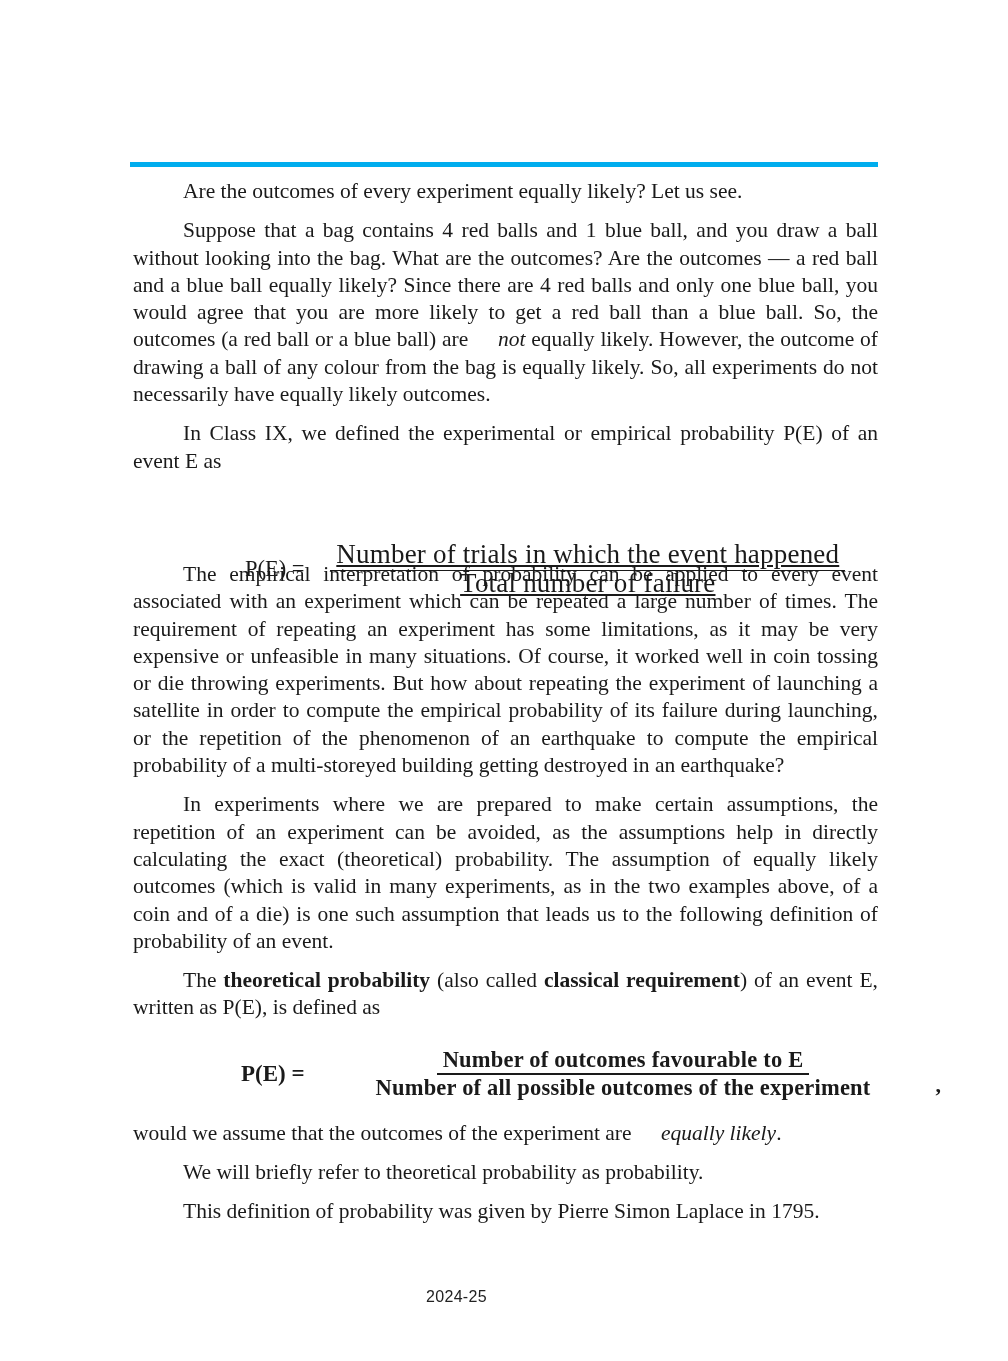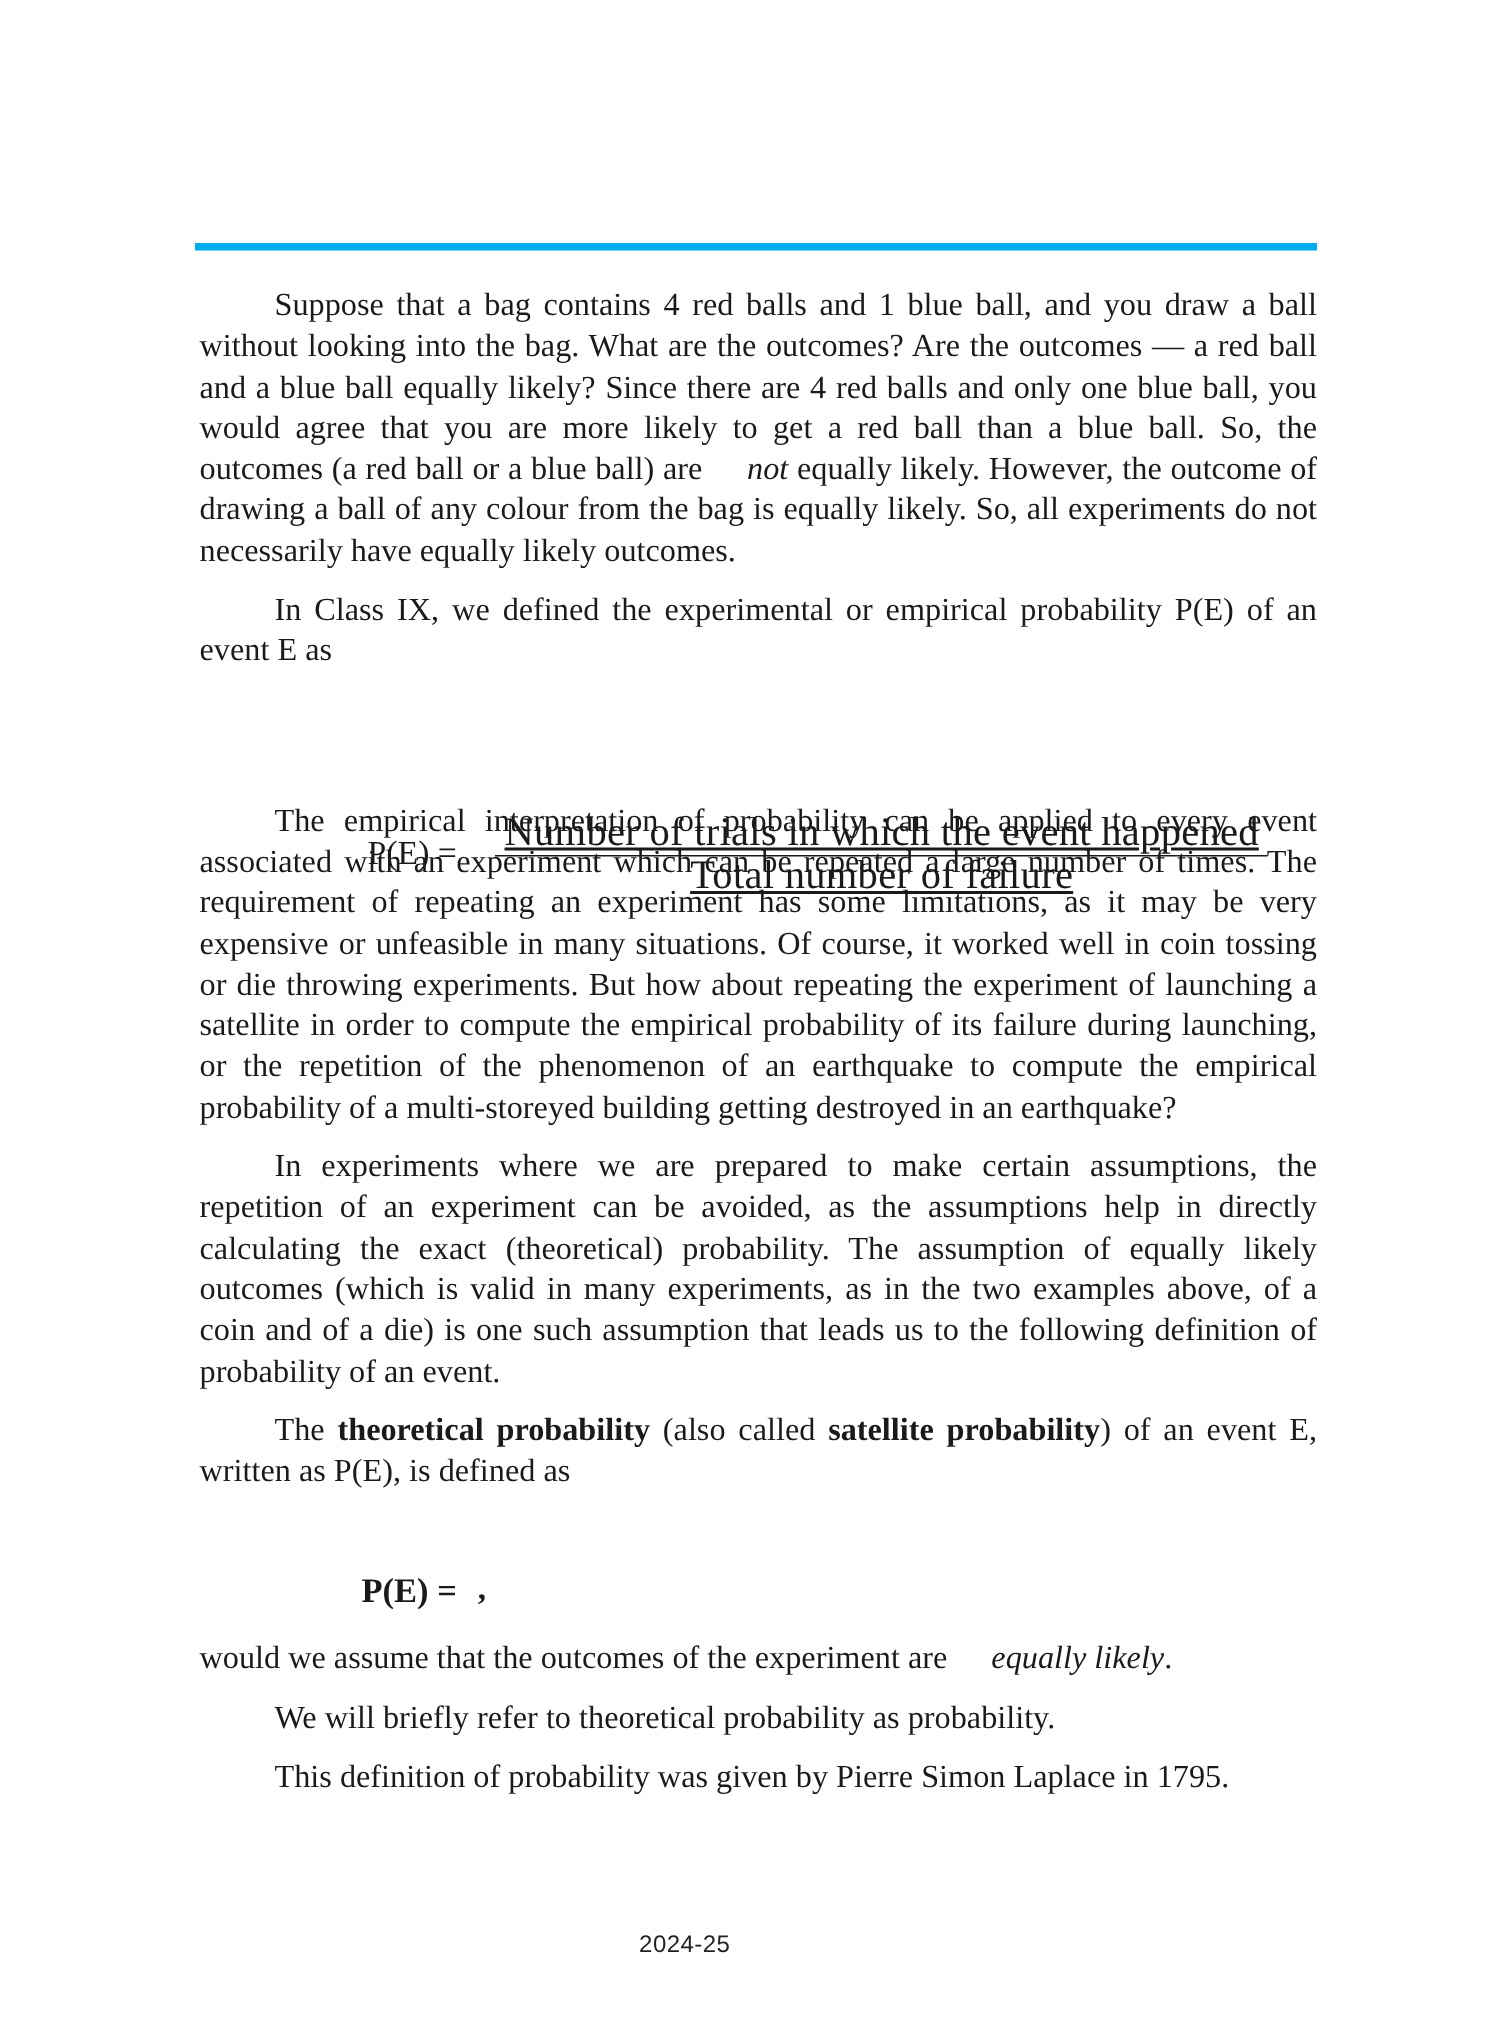--- a/index.html
+++ b/index.html
@@ -168,20 +168,21 @@
 </style>
 </head>
 <body>
 
 <div class="page">
 
   <div class="runhead-rule"></div>
 
   <div class="content">
 
+    <p class="para"><span>Are the outcomes of every experiment equally likely? Let us see.</span></p>
 
     <p class="para gap"><span>Suppose that a bag contains 4 red balls and 1 blue ball, and you draw a ball without looking into the bag. What are the outcomes? Are the outcomes — a red ball and a blue ball equally likely? Since there are 4 red balls and only one blue ball, you would agree that you are more likely to get a red ball than a blue ball. So, the outcomes (a red ball or a blue ball) are </span><span class="i">not</span><span> equally likely. However, the outcome of drawing a ball of any colour from the bag is equally likely. So, all experiments do not necessarily have equally likely outcomes.</span></p>
 
 
     <p class="para gap"><span>In Class IX, we defined the experimental or empirical probability P(E) of an event E as</span></p>
 
     <div class="formula" id="formula-empirical">
       <div class="fwrap">
         <span class="flhs">P(E) =</span>
         <span class="frac">
@@ -189,25 +190,29 @@
           <span class="den">Total number of  failure</span>
         </span>
         <span class="ftail"></span>
       </div>
     </div>
 
     <p class="para" style="margin-top:86px"><span>The empirical interpretation of probability can be applied to every event associated with an experiment which can be repeated a large number of times. The requirement of repeating an experiment has some limitations, as it may be very expensive or unfeasible in many situations. Of course, it worked well in coin tossing or die throwing experiments. But how about repeating the experiment of launching a satellite in order to compute the empirical probability of its failure during launching, or the repetition of the phenomenon of an earthquake to compute the empirical probability of a multi-storeyed building getting destroyed in an earthquake?</span></p>
 
     <p class="para gap"><span>In experiments where we are prepared to make certain assumptions, the repetition of an experiment can be avoided, as the assumptions help in directly calculating the exact (theoretical) probability. The assumption of equally likely outcomes (which is valid in many experiments, as in the two examples above, of a coin and of a die) is one such assumption that leads us to the following definition of probability of an event.</span></p>
 
-    <p class="para gap"><span>The </span><span class="b">theoretical probability</span><span> (also called </span><span class="b">satellite probability</span><span>) of an event E, written as P(E), is defined as</span></p>
+    <p class="para gap"><span>The </span><span class="b">theoretical probability</span><span> (also called </span><span class="b">classical requirement</span><span>) of an event E, written as P(E), is defined as</span></p>
 
     <div class="formula" id="formula-theoretical">
       <div class="fwrap">
         <span class="flhs">P(E)  =</span>
+        <span class="frac">
+          <span class="num">Number of  outcomes favourable to E</span>
+          <span class="den">Number of  all possible outcomes of  the experiment</span>
+        </span>
         <span class="ftail">,</span>
       </div>
     </div>
 
     <p class="para noindent" style="margin-top:98px"><span>would we assume that the outcomes of the experiment are </span><span class="i">equally likely</span><span>.</span></p>
 
     <p class="para gap"><span>We will briefly refer to theoretical probability as probability.</span></p>
 
     <p class="para gap"><span>This definition of probability was given by Pierre Simon Laplace in 1795.</span></p>
 

